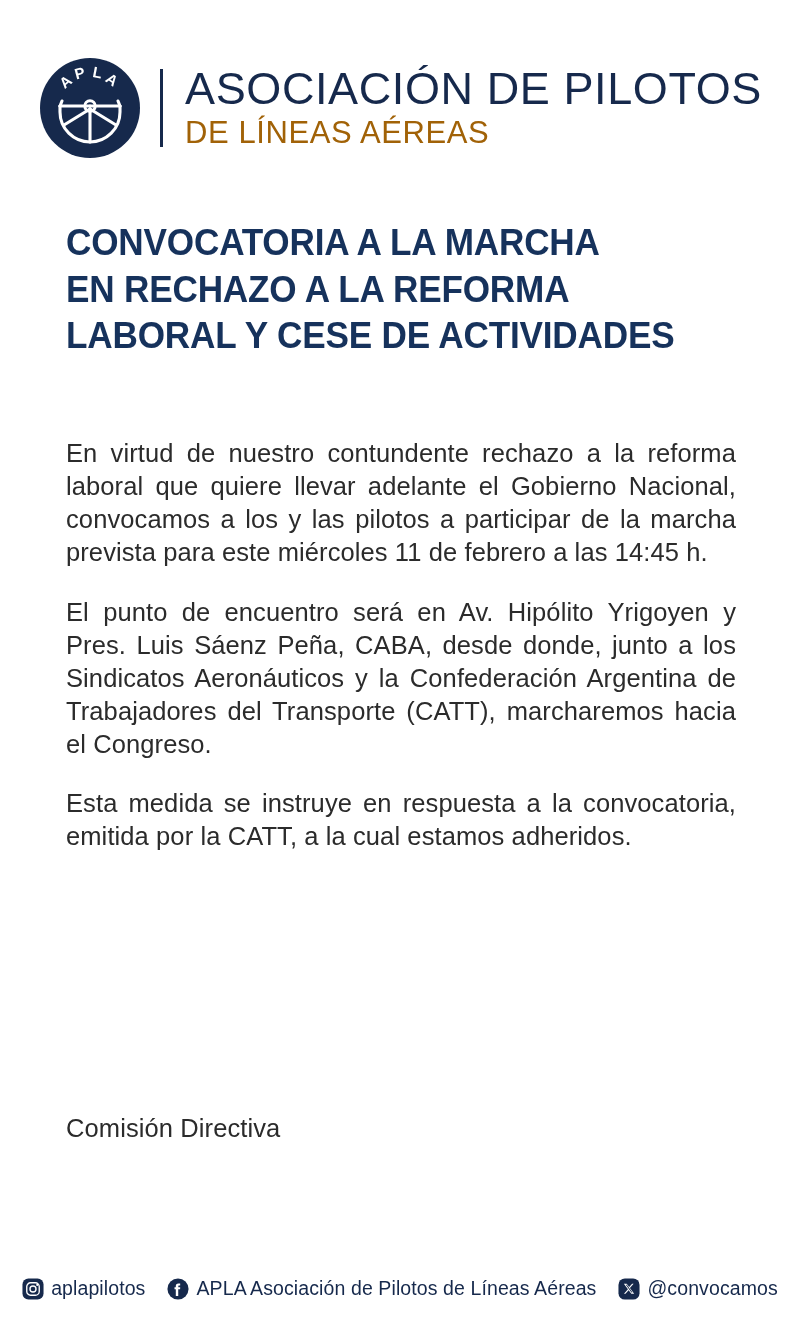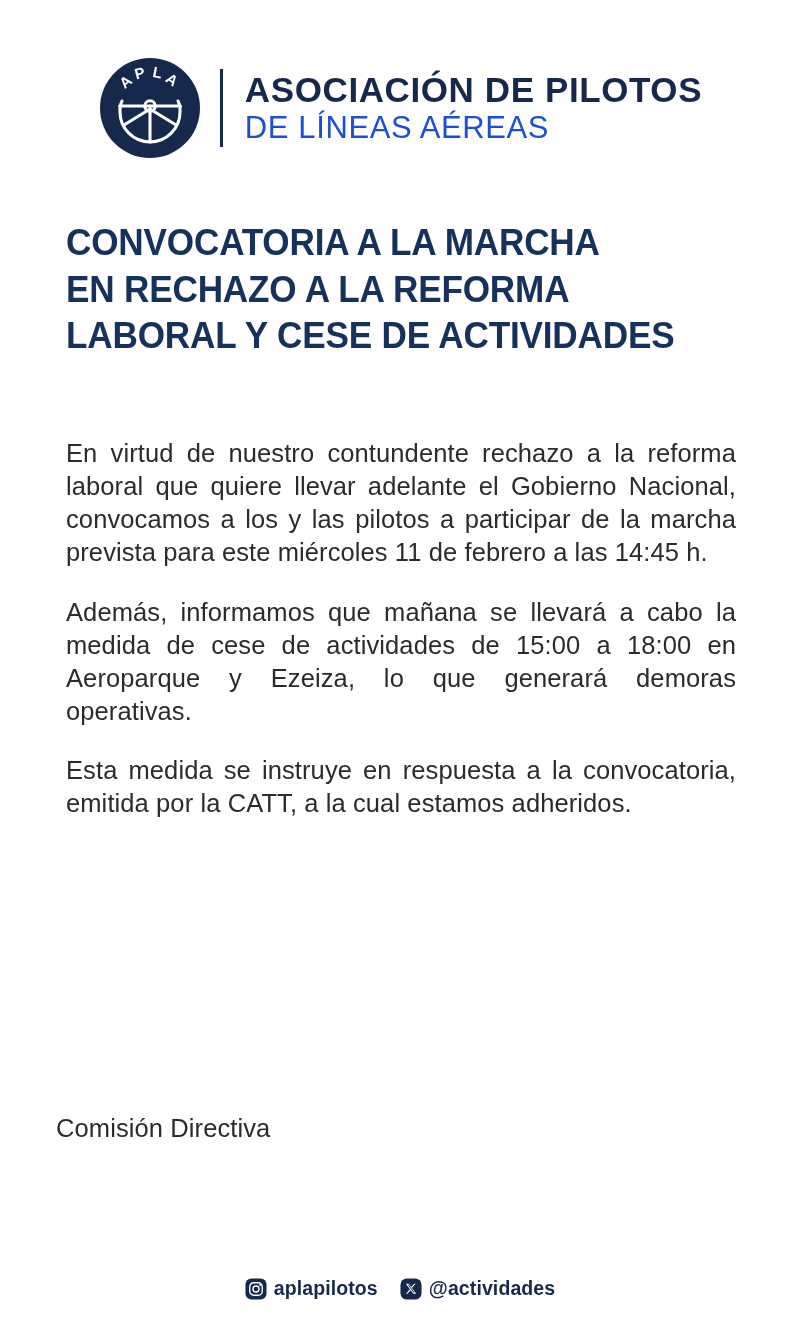--- a/index.html
+++ b/index.html
@@ -41,31 +41,31 @@
     margin: 0 22px 0 18px;
     flex: 0 0 3px;
   }
   .header-text {
     display: flex;
     flex-direction: column;
     justify-content: center;
     line-height: 1;
   }
   .org-line1 {
-    font-size: 35px;
-    font-weight: bold;
+    font-size: 45px;
+    font-weight: normal;
     color: #16294c;
     letter-spacing: 0.6px;
     white-space: nowrap;
     line-height: 1.08;
   }
   .org-line2 {
     font-size: 31px;
     font-weight: 300;
-    color: #1d4ed8;
+    color: #a16207;
     letter-spacing: 0.6px;
     white-space: nowrap;
     line-height: 1.12;
     margin-top: 2px;
   }
 
   
   .title-block {
     position: absolute;
     top: 220px;
@@ -98,21 +98,21 @@
     text-justify: inter-word;
     margin: 0 0 26px 0;
     font-weight: 400;
     letter-spacing: 0.1px;
   }
   .para:last-child { margin-bottom: 12px; }
 
   .signature {
     position: absolute;
     top: 1112px;
-    left: 56px;
+    left: 66px;
     width: 670px;
   }
   .sig-line {
     font-size: 25.5px;
     line-height: 1.30;
     color: #2b2b2b;
     letter-spacing: 0.1px;
   }
 
   
@@ -124,21 +124,21 @@
     display: flex;
     align-items: center;
     justify-content: center;
     gap: 0;
   }
   .social {
     display: flex;
     align-items: center;
     color: #16294c;
     font-size: 19.5px;
-    font-weight: 700;
+    font-weight: 400;
     white-space: nowrap;
   }
   .social + .social { margin-left: 22px; }
   .social-label { margin-left: 7px; letter-spacing: 0.1px; }
   .social-icon {
     width: 22px;
     height: 22px;
     flex: 0 0 22px;
     display: block;
   }
@@ -193,21 +193,21 @@
 </div>
 
 <div class="title-block">
   <div class="title-line">CONVOCATORIA A LA MARCHA</div>
   <div class="title-line">EN RECHAZO A LA REFORMA</div>
   <div class="title-line">LABORAL Y CESE DE ACTIVIDADES</div>
 </div>
 
 <div class="body-block">
   <p class="para">En virtud de nuestro contundente rechazo a la reforma laboral que quiere llevar adelante el Gobierno Nacional, convocamos a los y las pilotos a participar de la marcha prevista para este miércoles 11 de febrero a las 14:45 h.</p>
-  <p class="para">Además, informamos que mañana se llevará a cabo la medida de cese de actividades de 15:00 a 18:00 en Aeroparque y Ezeiza, lo que generará demoras operativas.</p>
+  <p class="para">El punto de encuentro será en Av. Hipólito Yrigoyen y Pres. Luis Sáenz Peña, CABA, desde donde, junto a los Sindicatos Aeronáuticos y la Confederación Argentina de Trabajadores del Transporte (CATT),  marcharemos hacia el Congreso.</p>
   <p class="para">Esta medida se instruye en respuesta a la convocatoria, emitida por la CATT, a la cual estamos adheridos.</p>
 </div>
 
 <div class="signature">
   <div class="sig-line">Comisión Directiva</div>
 </div>
 
 <div class="footer">
 
   <div class="social">
@@ -215,24 +215,33 @@
       <svg class="social-icon" viewBox="0 0 24 24" aria-hidden="true">
         <rect x="0.5" y="0.5" width="23" height="23" rx="6.5" fill="#16294c"></rect>
         <rect x="5.2" y="5.2" width="13.6" height="13.6" rx="4.2" fill="none" stroke="#ffffff" stroke-width="1.5"></rect>
         <circle cx="12" cy="12" r="3.3" fill="none" stroke="#ffffff" stroke-width="1.5"></circle>
         <circle cx="16.6" cy="7.5" r="1.1" fill="#ffffff"></circle>
       </svg>
     </span>
     <span class="social-label">aplapilotos</span>
   </div>
 
+  <div class="social">
+    <span class="social-icon-wrap">
+      <svg class="social-icon" viewBox="0 0 24 24" aria-hidden="true">
+        <circle cx="12" cy="12" r="11.5" fill="#16294c"></circle>
+        <path d="M14.3 12.4h-2.05v7.2H9.6v-7.2H8.2v-2.2h1.4V8.9c0-1.85.78-2.95 2.96-2.95h1.82v2.2h-1.14c-.85 0-.9.32-.9.91v1.14h2.06l-.1 2.2z" fill="#ffffff"></path>
+      </svg>
+    </span>
+    <span class="social-label">APLA Asociación de Pilotos de Líneas Aéreas</span>
+  </div>
 
   <div class="social">
     <span class="social-icon-wrap">
       <svg class="social-icon" viewBox="0 0 24 24" aria-hidden="true">
         <rect x="0.5" y="0.5" width="23" height="23" rx="7" fill="#16294c"></rect>
         <path d="M6.4 6.2h3.07l2.73 3.74 3.2-3.74h1.64l-4.06 4.73 4.66 6.37h-3.07l-2.96-4.05-3.47 4.05H6.5l4.33-5.05L6.4 6.2zm2.1 1.22l6.2 8.45h1.1l-6.2-8.45h-1.1z" fill="#ffffff"></path>
       </svg>
     </span>
-    <span class="social-label">@actividades</span>
+    <span class="social-label">@convocamos</span>
   </div>
 
 </div>
 
 </body></html>

